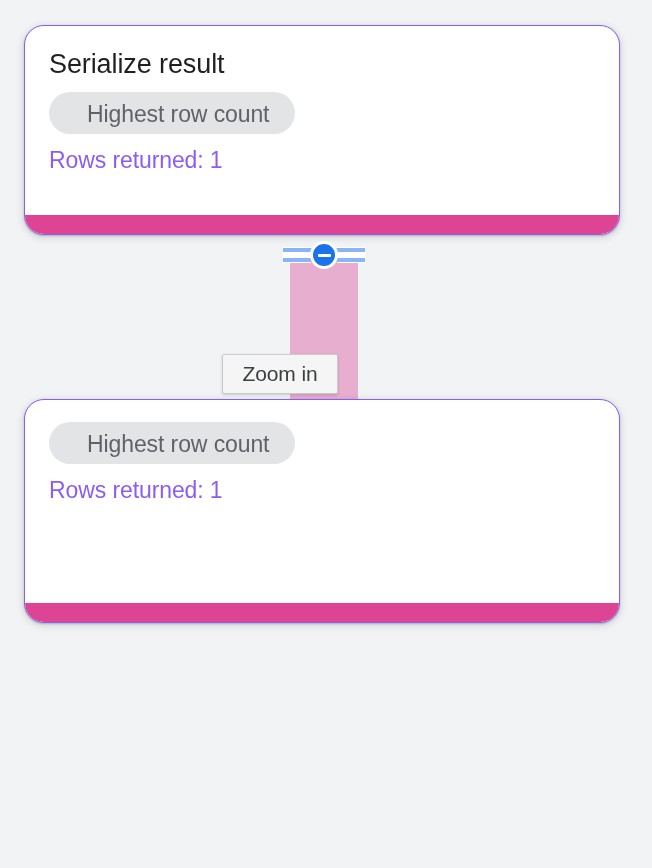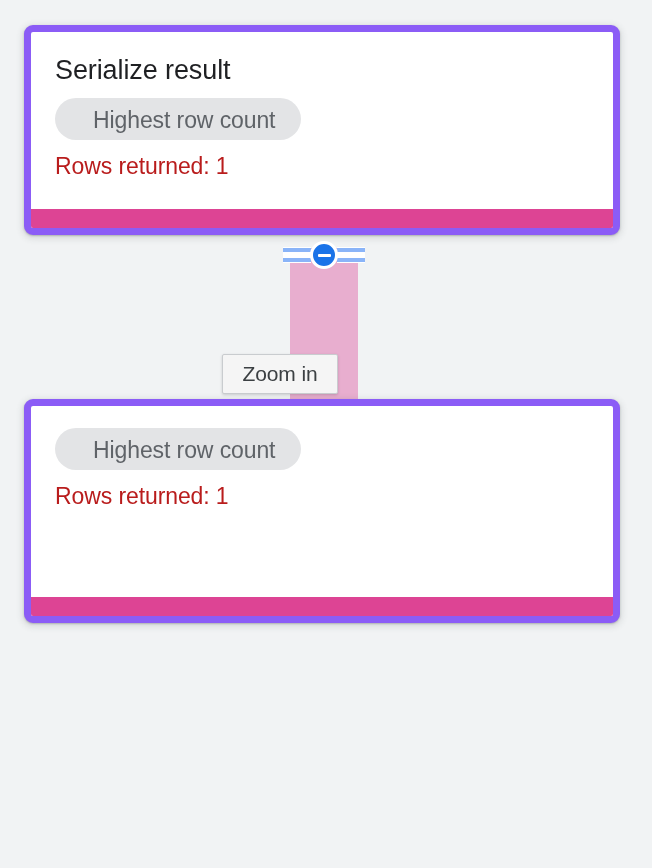--- a/index.html
+++ b/index.html
@@ -30,22 +30,22 @@
     height: 152px;
     background: #e8aecf;
   }
 
   
   .node {
     position: absolute;
     left: 24px;
     width: 596px;
     background: #ffffff;
-    border: 7px solid #8b5cf6;
-    border-radius: 9px;
+    border: 1px solid #8b5cf6;
+    border-radius: 20px;
     box-sizing: border-box;
     box-shadow: 0 1px 2px rgba(60,64,67,0.30), 0 2px 6px 2px rgba(60,64,67,0.12);
     overflow: hidden;
     display: flex;
     flex-direction: column;
   }
   .node-1 { top: 25px; height: 210px; }
   .node-2 { top: 399px; height: 224px; }
 
   .node-body {
@@ -76,21 +76,21 @@
     line-height: 42px;
     letter-spacing: -0.1px;
     box-sizing: border-box;
     white-space: nowrap;
   }
 
   .node-meta {
     margin-top: 12px;
     font-size: 23px;
     line-height: 28px;
-    color: #b91c1c;
+    color: #8b5cf6;
     letter-spacing: -0.1px;
     white-space: nowrap;
   }
 
   .node-footer {
     flex: 0 0 auto;
     height: 19px;
     background: #dd4494;
   }
 

